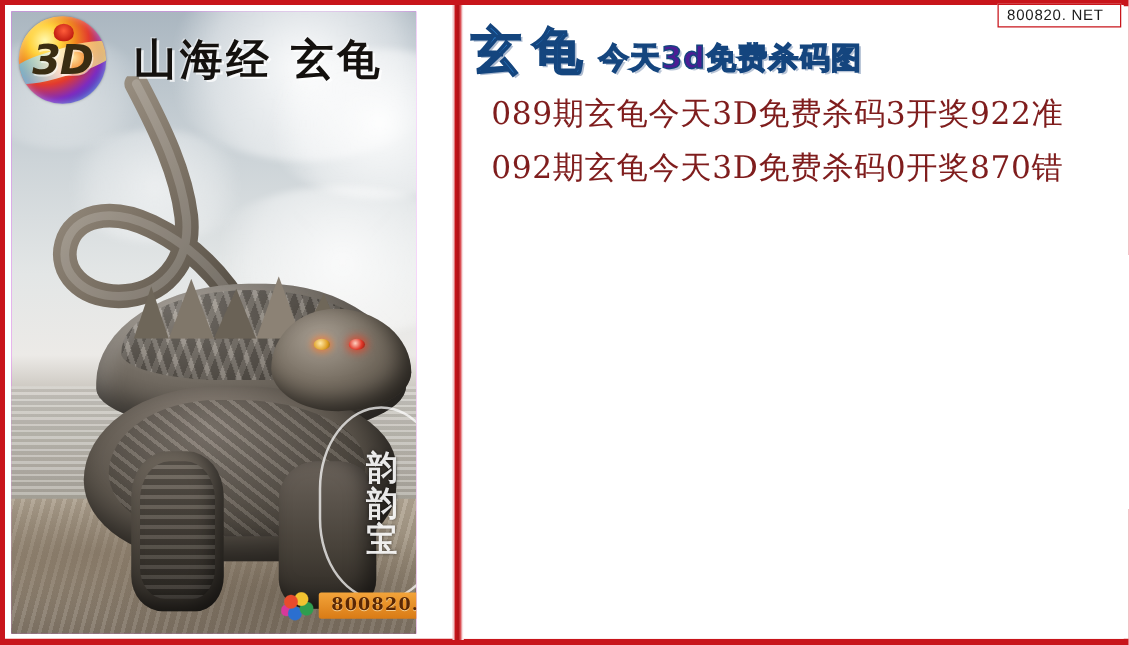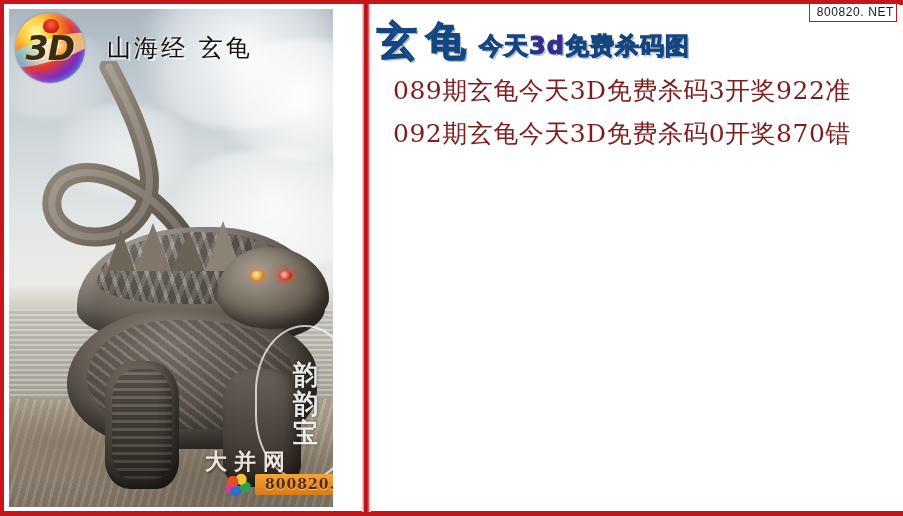--- a/index.html
+++ b/index.html
@@ -37,21 +37,21 @@
     position: absolute;
     top: 3px;
     right: 6px;
     z-index: 40;
     background: #ffffff;
     border: 1px solid #c8151b;
     color: #1a1a1a;
     font-family: "Liberation Sans", sans-serif;
     font-size: 12px;
     letter-spacing: 0.6px;
-    padding: 2px 2px 3px 7px;
+    padding: 2px 13px 3px 7px;
     line-height: 1;
     white-space: nowrap;
   }
 
   
   .divider {
     position: absolute;
     left: 362px;
     top: 4px;
     width: 9px;
@@ -185,22 +185,22 @@
     font-style: italic;
     font-size: 33px;
     line-height: 1;
     color: #3a2d12;
     text-shadow: 1px 1px 0 rgba(255,255,255,.55);
     letter-spacing: -1px;
   }
   .left-title {
     margin-left: 22px;
     font-family: "DejaVu Sans", "Liberation Sans", sans-serif;
-    font-weight: normal;
-    font-size: 24px;
+    font-weight: bold;
+    font-size: 34px;
     letter-spacing: 3px;
     color: #14110e;
     text-shadow: 2px 2px 0 rgba(255,255,255,.75), -1px -1px 0 rgba(255,255,255,.45);
     white-space: nowrap;
   }
 
   
   .creature { position: absolute; inset: 0; z-index: 4; }
 
   .tail {
@@ -505,21 +505,20 @@
       <div class="left-title">山海经 玄龟</div>
     </div>
 
     <div class="seal">
       <span>韵</span>
       <span>韵</span>
       <span>宝</span>
     </div>
 
     <div class="wm-band">
-      <div class="wm-cn">大并网</div>
       <div class="wm-flower"></div>
       <div class="wm-url">800820.NET</div>
     </div>
   </div>
 
   <div class="divider"></div>
 
   <div class="right-panel">
     <div class="right-header">
       <div class="brand-big">玄龟</div>

